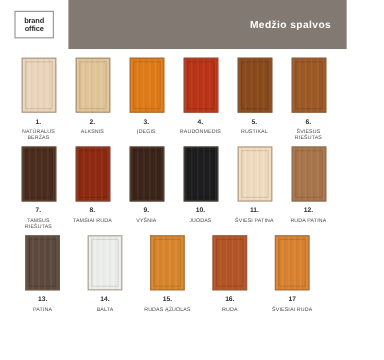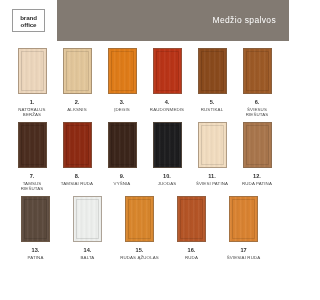--- a/index.html
+++ b/index.html
@@ -32,21 +32,21 @@
   }
   .header-title {
     position: absolute;
     right: 13px;
     top: 0;
     height: 41px;
     line-height: 41px;
     font-size: 8.5px;
     letter-spacing: 0.35px;
     color: #ffffff;
-    font-weight: 400;
+    font-weight: 700;
     white-space: nowrap;
   }
   .logo-box {
     position: absolute;
     left: 12px;
     top: 9px;
     width: 33px;
     height: 23px;
     border: 1px solid #9a9a9a;
     background: #ffffff;

